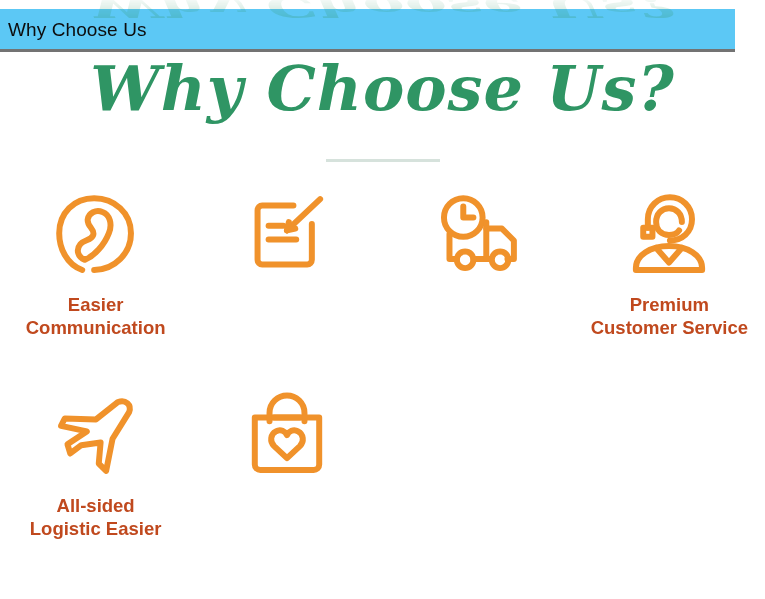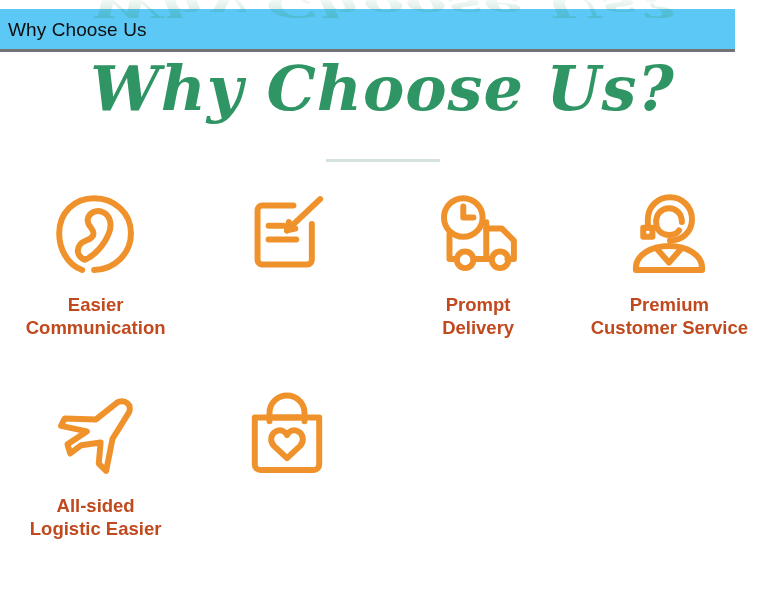--- a/index.html
+++ b/index.html
@@ -186,22 +186,20 @@
           <path d="M34 19 V31 H45"></path>
           <path d="M19 49 V76 H27"></path>
           <path d="M45 76 H59"></path>
           <path d="M59 36 V76"></path>
           <path d="M59 43 H76 L89 56 V76 H82"></path>
           <path d="M64 76 H60"></path>
           <circle cx="36" cy="77" r="9"></circle>
           <circle cx="74" cy="77" r="9"></circle>
         </svg>
       </div>
-      <div class="cell-label">Prompt
-Delivery</div>
     </div>
 
     <div class="cell">
       <div class="cell-icon">
         <svg viewBox="0 0 100 100" fill="none" stroke="#F0922B" stroke-width="6.5" stroke-linecap="round" stroke-linejoin="round">
           <path d="M27 42 V33 C27 19 38 9 51 9 C64 9 75 19 75 33 C75 47 64 56 51 56"></path>
           <path d="M22 42 H32 V52 H22 Z"></path>
           <path d="M64 36 C64 27 58 21 50 21 C42 21 36 27 36 36 C36 45 42 50 50 50 C55 50 59 48 61 45"></path>
           <path d="M14 86 C14 72 30 62 50 62 C70 62 86 72 86 86 V88 H14 Z"></path>
           <path d="M36 64 L50 80 L64 64"></path>

